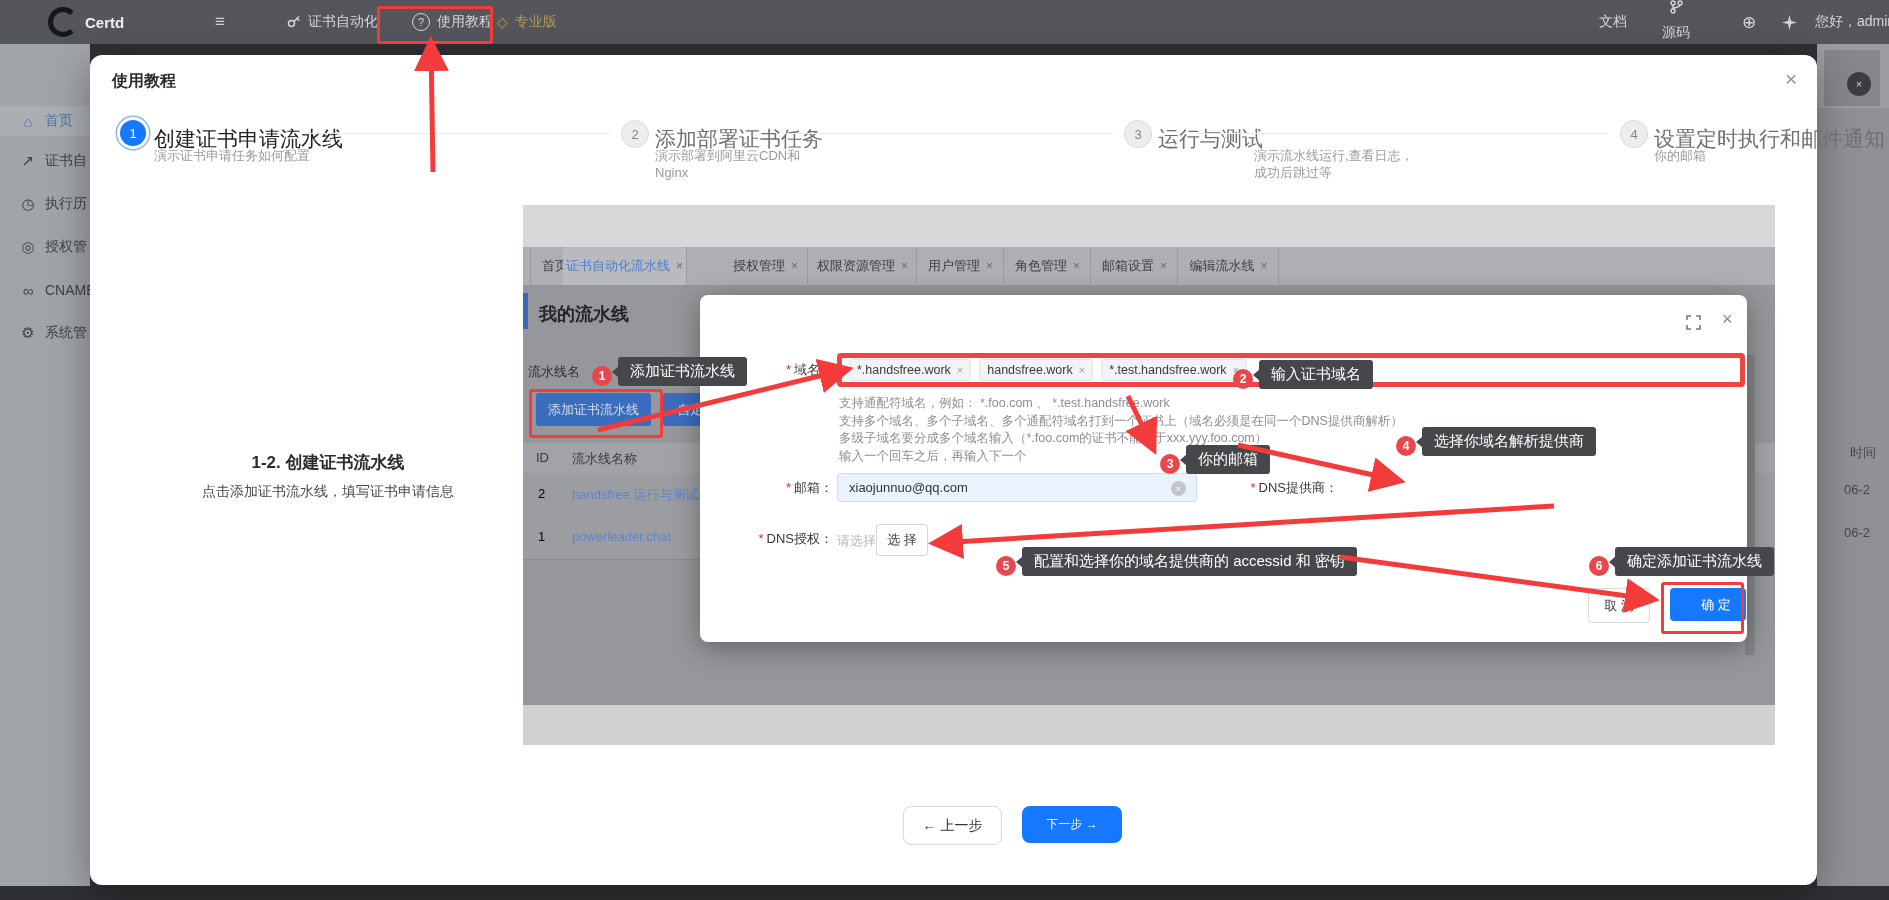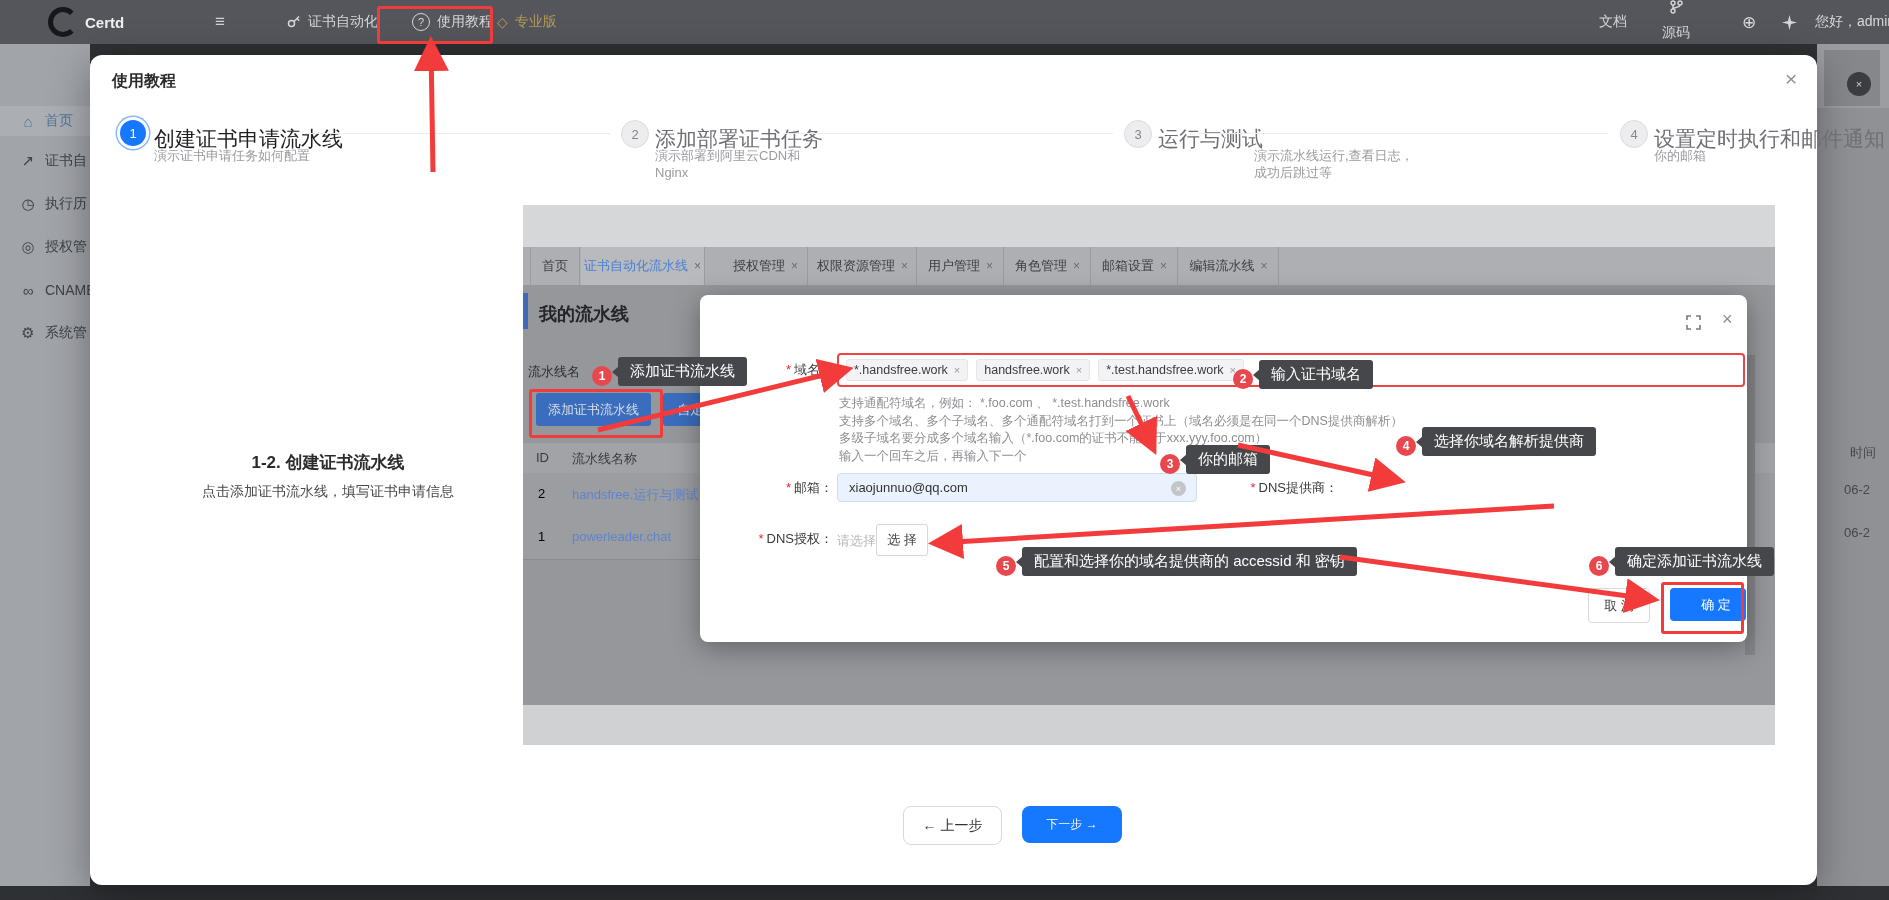--- a/index.html
+++ b/index.html
@@ -64,21 +64,21 @@
   .cell{position:absolute;top:8px;white-space:nowrap;}
   .tbl-head .cell{top:7px;}
   .shot-scroll{position:absolute;left:1222px;top:150px;width:10px;height:300px;background:#84868a;}
   
   .dialog{left:700px;top:295px;width:1047px;height:347px;background:#fff;border-radius:8px;z-index:30;
           box-shadow:0 6px 28px rgba(0,0,0,.35);font-size:13px;color:#333;}
   .d-close{position:absolute;left:1022px;top:14px;font-size:18px;color:#8a8a8e;}
   .d-full{position:absolute;left:986px;top:20px;width:15px;height:15px;}
   .d-label{position:absolute;width:130px;text-align:right;color:#38383c;white-space:nowrap;}
   .req{color:#f5222d;margin-right:3px;}
-  .tagbox{position:absolute;left:137px;top:58px;width:908px;height:34px;border:2px solid #ef4444;border-radius:4px;
+  .tagbox{position:absolute;left:137px;top:58px;width:908px;height:34px;border:5px solid #ef4444;border-radius:4px;
           display:flex;align-items:center;gap:8px;padding-left:7px;box-sizing:border-box;}
   .tag{background:#f3f3f5;border:1px solid #e6e6ea;border-radius:3px;padding:3px 7px;font-size:12.5px;color:#3c3c40;white-space:nowrap;}
   .tag .x{color:#9a9aa0;margin-left:6px;font-size:11px;}
   .tips{position:absolute;left:139px;top:100px;font-size:12.5px;line-height:17.5px;color:#8e8e93;white-space:nowrap;}
   .email-input{position:absolute;left:137px;top:178px;width:360px;height:29px;background:#e9f2fd;border:1px solid #d0dcf0;border-radius:4px;
                display:flex;align-items:center;box-sizing:border-box;padding-left:11px;}
   .clear-ic{position:absolute;left:471px;top:186px;width:15px;height:15px;border-radius:50%;background:#c3c5c9;color:#fff;
             font-size:9px;display:flex;align-items:center;justify-content:center;}
   .select{position:absolute;left:642px;top:178px;width:402px;height:29px;border:1px solid #d9d9d9;border-radius:4px;background:#fff;
           display:flex;align-items:center;box-sizing:border-box;padding-left:12px;}
@@ -211,21 +211,21 @@
 
   <div class="sec-head">1-2. 创建证书流水线</div>
   <div class="sec-desc">点击添加证书流水线，填写证书申请信息</div>
 
   <div class="shot">
     <div class="shot-band"></div>
     <div class="shot-tabbar">
       <div class="tab" style="left:7px;width:50px;">
           <span>首页</span>
         </div>
-      <div class="tab active" style="left:58px;width:124px;">
+      <div class="tab active" style="left:40px;width:124px;">
           <span>证书自动化流水线</span>
           <span class="x">×</span>
         </div>
       <div class="tab" style="left:201px;width:84px;">
           <span>授权管理</span>
           <span class="x">×</span>
         </div>
       <div class="tab" style="left:286px;width:108px;">
           <span>权限资源管理</span>
           <span class="x">×</span>

